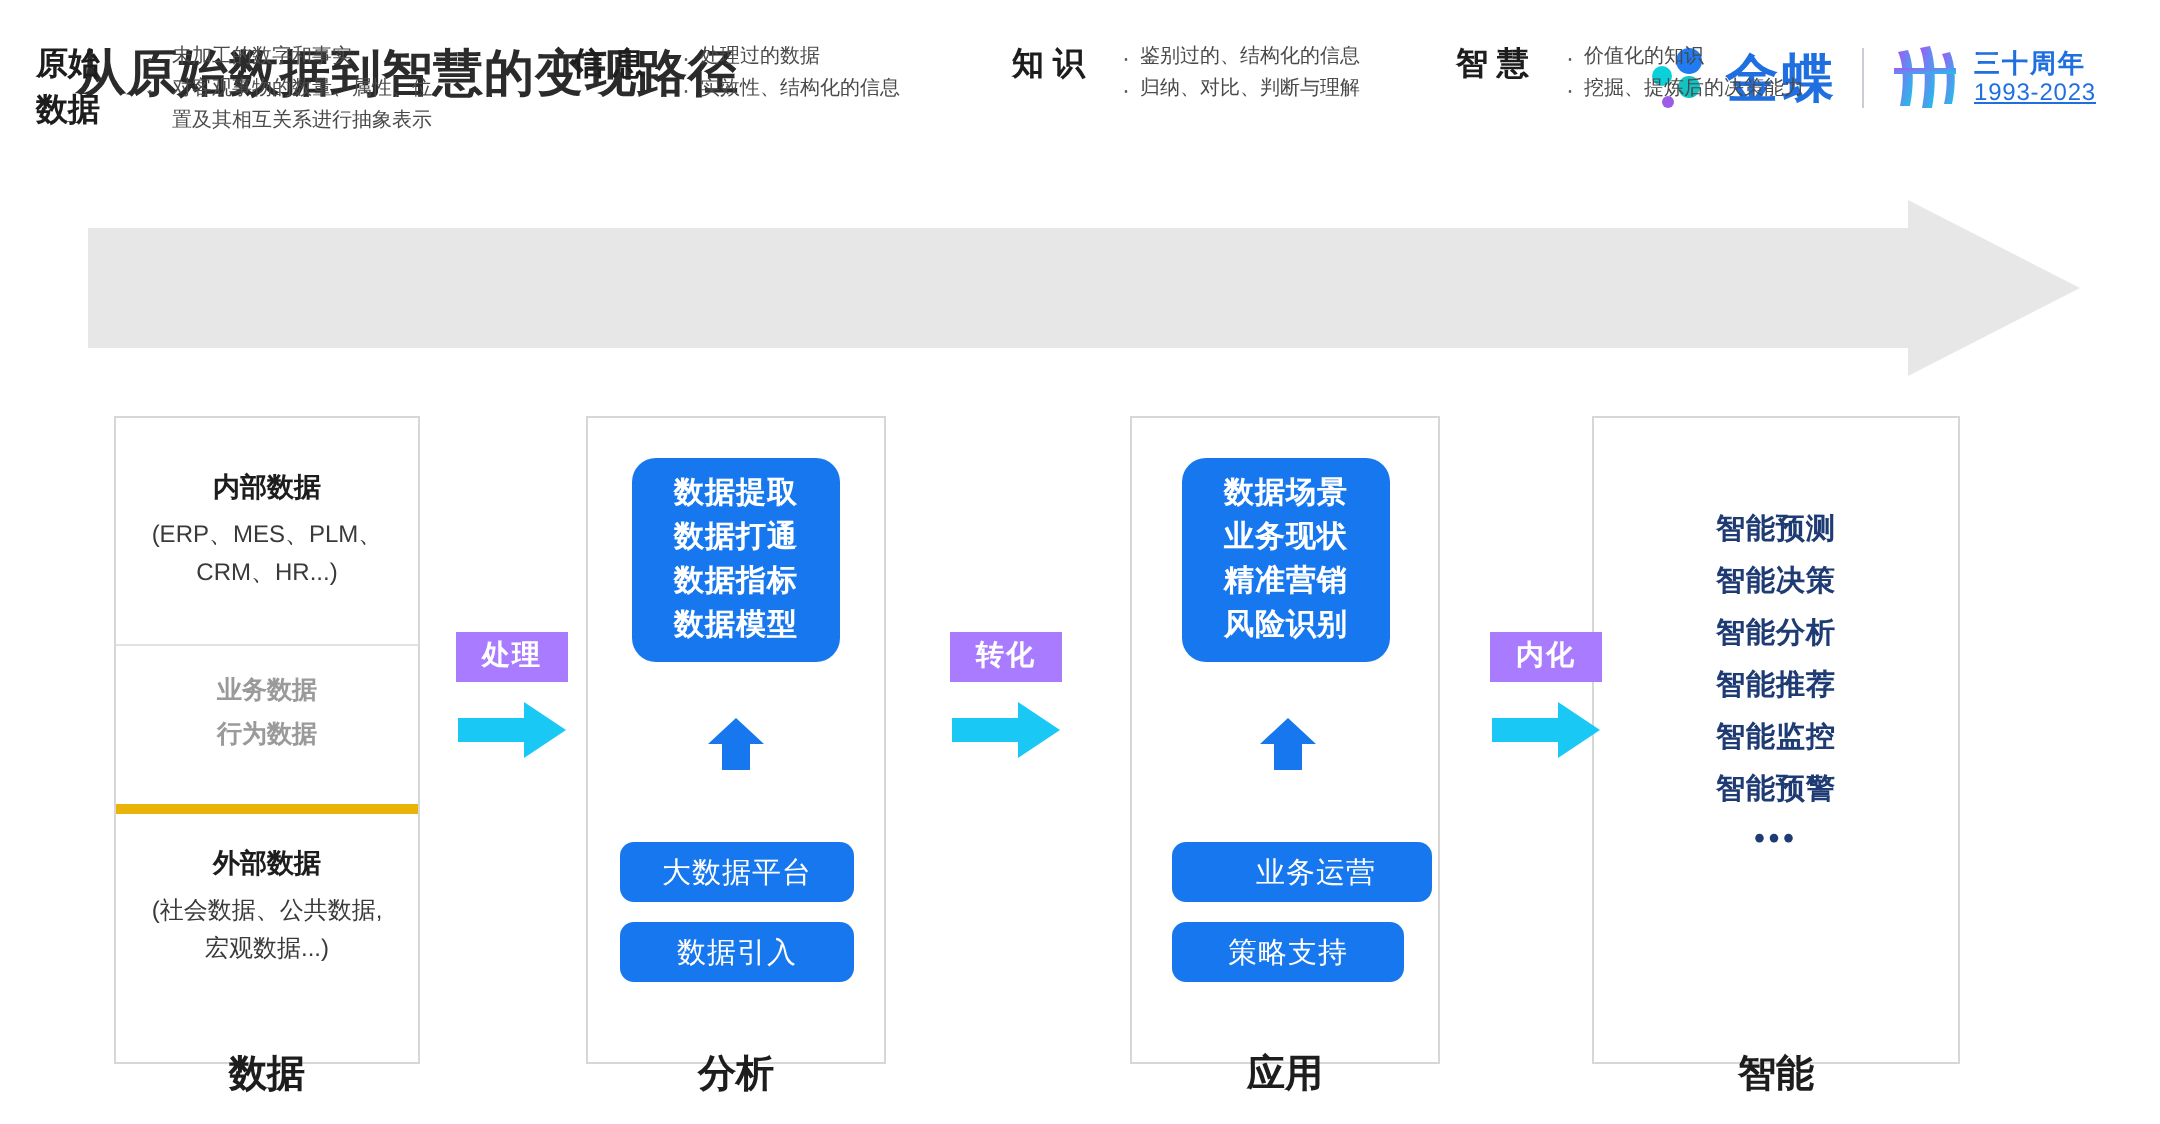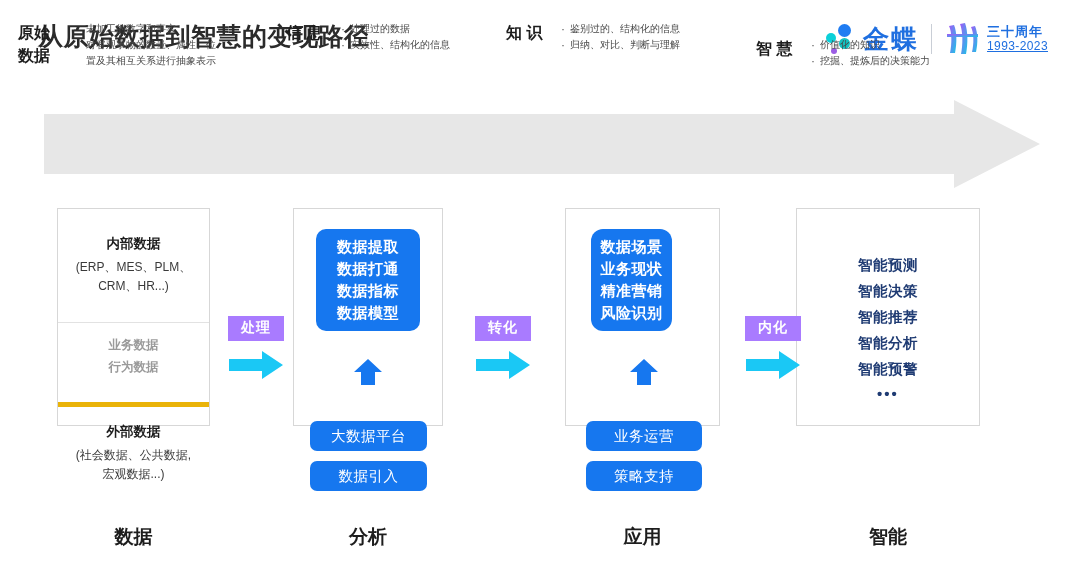--- a/index.html
+++ b/index.html
@@ -100,21 +100,21 @@
   }
   .concept-group {
     position: absolute;
     top: 21px;
     display: flex;
     align-items: flex-start;
   }
   .cg-1 { left: 18px; }
   .cg-2 { left: 286px; }
   .cg-3 { left: 506px; }
-  .cg-4 { left: 756px; margin-top: 16px; }
+  .cg-4 { left: 728px; }
 
   .concept-term {
     font-size: 16px;
     font-weight: bold;
     color: #1d1d1d;
     line-height: 23px;
     width: 44px;
     flex: none;
   }
   .concept-bullets {
@@ -137,21 +137,21 @@
   }
   .cg-1 .concept-bullets { margin-left: 2px; }
   .cg-1 .bdot { width: 22px; }
   .cg-1 .concept-row:first-child .bdot { position: relative; top: 0; }
   .concept-text { white-space: pre-line; }
 
   
   .col-card {
     position: absolute;
     top: 208px;
-    height: 218px;
+    height: 324px;
     background: #ffffff;
     border: 1px solid #d7d7d7;
     box-sizing: border-box;
   }
   #col-data     { left: 57px;  width: 153px; }
   #col-analysis { left: 293px; width: 150px; }
   #col-apply    { left: 565px; width: 155px; }
   #col-intel    { left: 796px; width: 184px; }
 
   .col-footer-label {
@@ -227,26 +227,26 @@
     border-radius: 7px;
     color: #ffffff;
     font-size: 14.5px;
     display: flex;
     align-items: center;
     justify-content: center;
     text-align: center;
     letter-spacing: 0.5px;
   }
 
-  #analysis-top { left: 316px; top: 229px; width: 104px; height: 102px; border-radius: 10px; }
-  #apply-top    { left: 591px; top: 229px; width: 81px; height: 102px; }
+  #analysis-top { left: 316px; top: 229px; width: 104px; height: 102px; }
+  #apply-top    { left: 591px; top: 229px; width: 104px; height: 102px; }
 
   #analysis-pill-1 { left: 310px; top: 421px; width: 117px; height: 30px; }
   #analysis-pill-2 { left: 310px; top: 461px; width: 117px; height: 30px; }
-  #apply-pill-1    { left: 586px; top: 421px; width: 116px; height: 30px; }
+  #apply-pill-1    { left: 586px; top: 421px; width: 116px; height: 30px; padding-left: 14px; }
   #apply-pill-2    { left: 586px; top: 461px; width: 116px; height: 30px; }
 
   .up-arrow {
     position: absolute;
     width: 30px;
     height: 28px;
   }
   #analysis-up { left: 353px; top: 358px; }
   #apply-up    { left: 629px; top: 358px; }
 
@@ -431,22 +431,23 @@
   <path d="M15 1 L29 14 L22 14 L22 27 L8 27 L8 14 L1 14 Z" fill="#1677ef"></path>
 </svg>
 <div class="pill" id="apply-pill-1">业务运营</div>
 <div class="pill" id="apply-pill-2">策略支持</div>
 <div class="col-footer-label" id="lbl-apply">应用</div>
 
 <div class="col-card" id="col-intel"></div>
 <div id="intel-list">
   <div class="intel-item">智能预测</div>
   <div class="intel-item">智能决策</div>
+  <div class="intel-item">智能分析</div>
   <div class="intel-item">智能推荐</div>
-  <div class="intel-item">智能分析</div>
+  <div class="intel-item">智能监控</div>
   <div class="intel-item">智能预警</div>
   <div class="intel-ellipsis">•••</div>
 </div>
 <div class="col-footer-label" id="lbl-intel">智能</div>
 
 <div class="connector" id="conn-1">
   <div class="conn-label">处理</div>
   <svg class="conn-arrow" viewBox="0 0 56 30">
     <path d="M1 9 L34 9 L34 1 L55 15 L34 29 L34 21 L1 21 Z" fill="#1ac8f5"></path>
   </svg>

